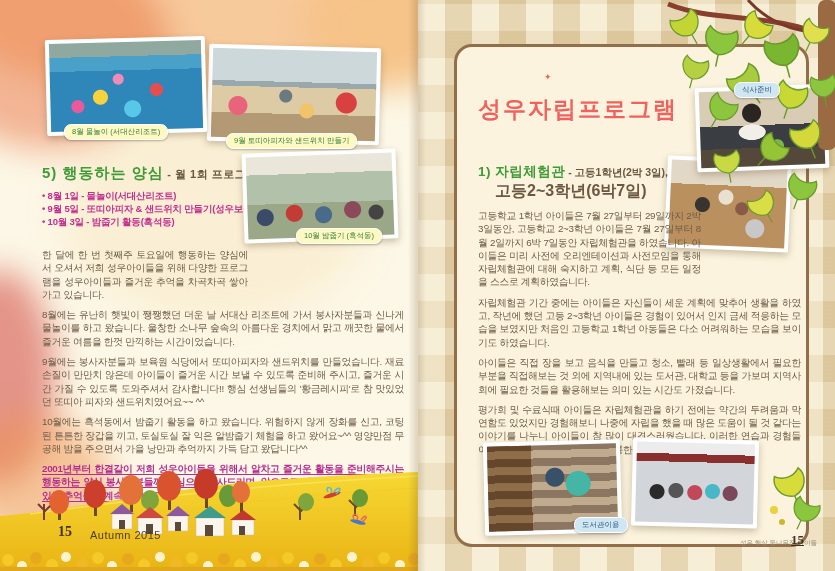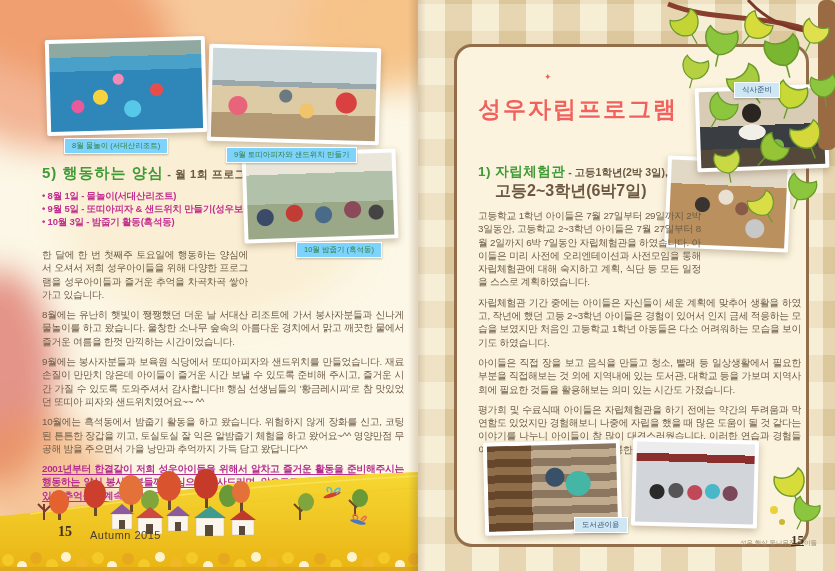--- a/index.html
+++ b/index.html
@@ -13,22 +13,22 @@
   .b1{left:-50px;top:-70px;width:540px;height:170px;background:rgba(243,166,95,.55);}
   .b2{left:-70px;top:-50px;width:240px;height:200px;background:rgba(233,116,68,.5);}
   .b3{left:300px;top:-40px;width:210px;height:130px;background:rgba(245,188,118,.5);}
   .b4{left:-55px;top:270px;width:110px;height:215px;background:rgba(208,68,58,.55);}
   .b5{left:-40px;top:415px;width:150px;height:130px;background:rgba(240,148,78,.5);}
   .b6{left:60px;top:110px;width:310px;height:210px;background:rgba(248,212,152,.22);}
 
   .photo{position:absolute;background:#fff;box-shadow:0 3px 7px rgba(90,60,30,.3);border-radius:2px;}
   .photo .ph{position:absolute;left:4px;top:4px;right:4px;bottom:4px;}
   .cap{position:absolute;font-size:7.5px;line-height:1;padding:3px 7px;white-space:nowrap;
-       box-shadow:0 1px 2px rgba(0,0,0,.25);border-radius:0;z-index:6;}
-  .cap-mint{background:#7dd3fc;color:#2f7d3a;border:1px solid #ffffff;margin-top:14px;}
+       box-shadow:0 1px 2px rgba(0,0,0,.25);border-radius:7px;z-index:6;}
+  .cap-mint{background:#fef9c3;color:#2f7d3a;border:1px solid #ffffff;}
   .cap-blue{background:#cfe7f3;color:#34567a;border:1px solid #ffffff;}
 
   .scene-pool{background:
     radial-gradient(circle at 18% 72%, #e85a9b 0 6px, rgba(0,0,0,0) 7px),
     radial-gradient(circle at 33% 62%, #f5d23e 0 7px, rgba(0,0,0,0) 8px),
     radial-gradient(circle at 54% 76%, #58c8e8 0 8px, rgba(0,0,0,0) 9px),
     radial-gradient(circle at 70% 55%, #e84d4d 0 6px, rgba(0,0,0,0) 7px),
     radial-gradient(circle at 45% 42%, #f08bb8 0 5px, rgba(0,0,0,0) 6px),
     linear-gradient(#8fa8a0 0 16%, #49a0c8 16% 32%, #2f86b8 32% 100%);}
   .scene-food{background:

